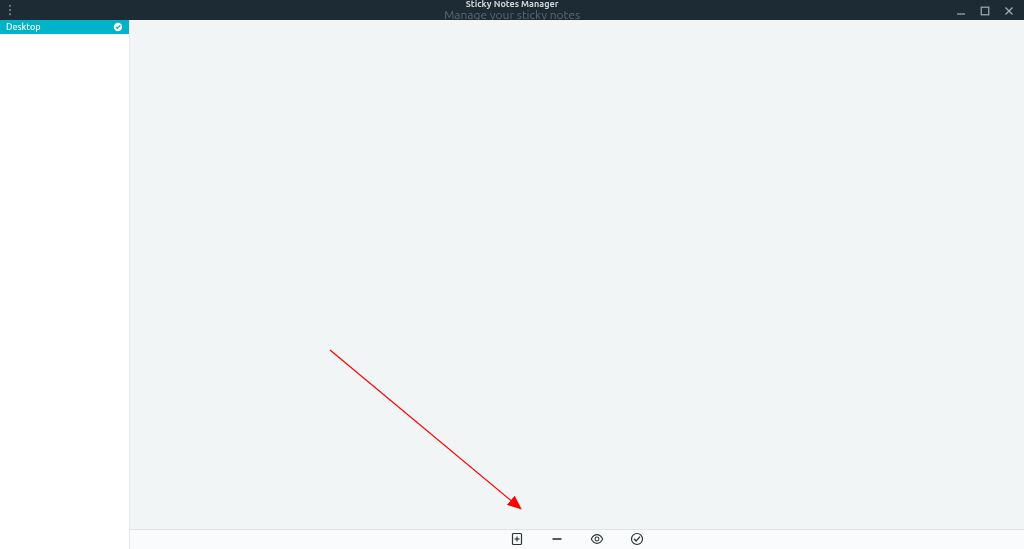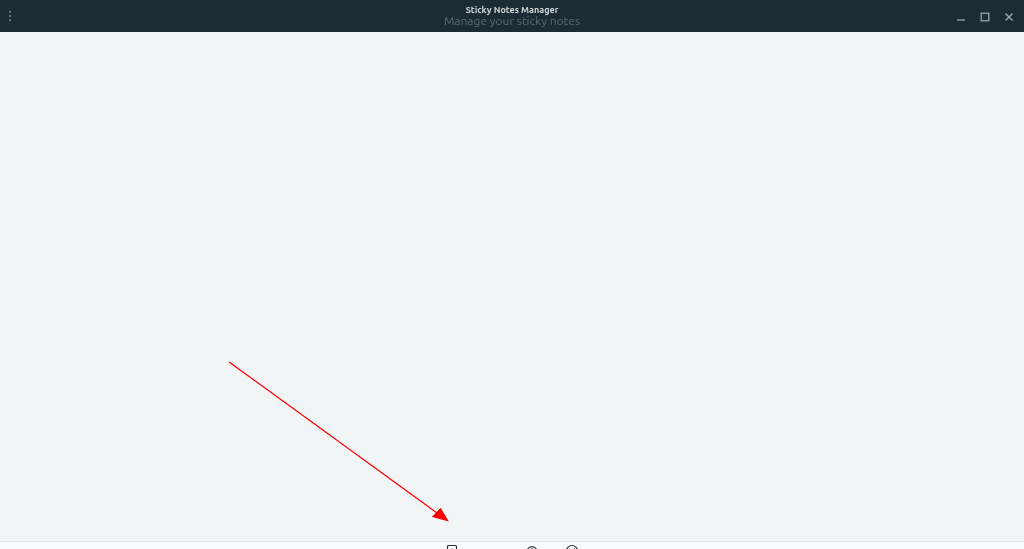--- a/index.html
+++ b/index.html
@@ -2,21 +2,21 @@
 <html><head>
 <meta charset="utf-8">
 <style>
   * { margin: 0; padding: 0; box-sizing: border-box; }
   html, body { width: 100%; height: 100%; overflow: hidden; font-family: "Segoe UI", "Ubuntu", sans-serif; }
   body { background: #f2f5f6; }
 
   
   .titlebar {
     position: relative;
-    height: 32px;
+    height: 20px;
     background: #1c2b34;
     display: flex;
     align-items: center;
     color: #c7cdd0;
     user-select: none;
   }
   .titlebar .menu-btn {
     width: 20px; height: 20px;
     display: flex; align-items: center; justify-content: center;
     opacity: 0.8;
@@ -146,20 +146,31 @@
           <line x1="1.5" y1="1.5" x2="8.5" y2="8.5" stroke="#9fb0b8" stroke-width="1.2"></line>
           <line x1="8.5" y1="1.5" x2="1.5" y2="8.5" stroke="#9fb0b8" stroke-width="1.2"></line>
         </svg>
       </span>
     </div>
   </div>
 </div>
 
 <div class="workspace">
 
+  <div class="sidebar">
+    <div class="sidebar-item">
+      <span>Desktop</span>
+      <span class="chk">
+        <svg viewBox="0 0 12 12">
+          <circle cx="6" cy="6" r="5" fill="#ffffff"></circle>
+          <path d="M3.6 6.2 L5.2 7.7 L8.5 4.2" fill="none" stroke="#00b3c9" stroke-width="1.4" stroke-linecap="round" stroke-linejoin="round"></path>
+        </svg>
+      </span>
+    </div>
+  </div>
 
   <div class="content">
     <div class="canvas">
 
       <svg class="annotation-arrow" style="left:0;top:0;width:100%;height:100%;" viewBox="0 0 894 509" preserveAspectRatio="none">
         <defs>
           <marker id="arrowhead" markerWidth="12" markerHeight="10" refX="10" refY="5" orient="auto">
             <polygon points="0 0, 12 5, 0 10" fill="#ff0000"></polygon>
           </marker>
         </defs>

